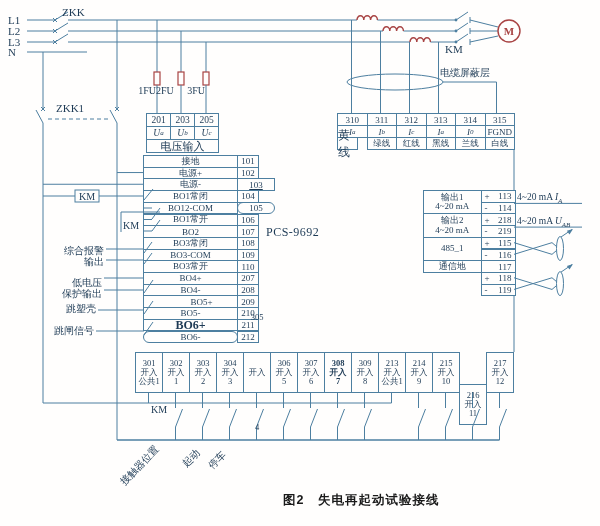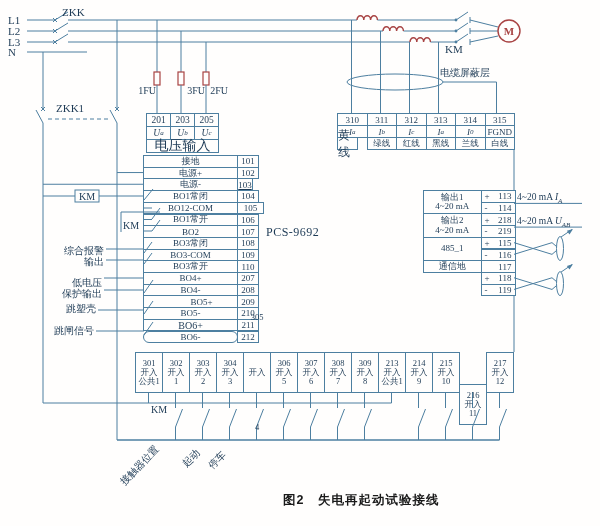--- a/index.html
+++ b/index.html
@@ -167,21 +167,21 @@
       <line x1="499.5" y1="427" x2="506.5" y2="409" stroke="#4d7fa0" stroke-width="1"></line>
       <line x1="499.5" y1="427" x2="499.5" y2="440" stroke="#4d7fa0" stroke-width="1"></line>
     </svg>
     <div class="lbl" style="left: 8px; top: 14px; font-size: 11px;">L1</div>
     <div class="lbl" style="left: 8px; top: 25px; font-size: 11px;">L2</div>
     <div class="lbl" style="left: 8px; top: 36px; font-size: 11px;">L3</div>
     <div class="lbl" style="left: 8px; top: 46px; font-size: 11px;">N</div>
     <div class="lbl" style="left: 62px; top: 6px; font-size: 11px;">ZKK</div>
     <div class="lbl" style="left: 56px; top: 102px; font-size: 11px;">ZKK1</div>
     <div class="lbl" style="left: 132px; top: 85px; width: 24px; text-align: right; font-size: 10px;">1FU</div>
-    <div class="lbl" style="left: 156px; top: 85px; width: 24px; text-align: right; font-size: 10px; margin-left: 48px;">2FU</div>
+    <div class="lbl" style="left: 156px; top: 85px; width: 24px; font-size: 10px;">2FU</div>
     <div class="lbl" style="left: 181px; top: 85px; width: 24px; text-align: right; font-size: 10px;">3FU</div>
     <div class="lbl" style="left: 445px; top: 43px; font-size: 11px;">KM</div>
     <div class="lbl" style="left: 440px; top: 67px; font-size: 10px;">电缆屏蔽层</div>
     <div class="lbl" style="left: 501px; top: 25px; width: 16px; text-align: center; color: rgb(168, 67, 67); font-weight: bold; font-size: 11px;">M</div>
     <div class="lbl" style="left: 266px; top: 226px; font-size: 12px; letter-spacing: 0.5px;">PCS-9692</div>
     <div class="lbl" style="left: 75px; top: 191px; width: 24px; text-align: center; font-size: 10px;">KM</div>
     <div class="lbl" style="left: 123px; top: 220px; font-size: 10px;">KM</div>
     <div class="lbl" style="left: 151px; top: 404px; font-size: 10px;">KM</div>
     <div class="lbl rline" style="left: 56px; top: 245px; width: 48px; font-size: 10px;">综合报警</div>
     <div class="lbl rline" style="left: 56px; top: 256px; width: 48px; font-size: 10px;">输出</div>
@@ -197,21 +197,21 @@
     <div class="cell" style="left: 170px; top: 113px; width: 25px; height: 14px; font-size: 9.5px;">203</div>
     <div class="cell" style="left: 170px; top: 126px; width: 25px; height: 14px; font-size: 9.5px;">
       <span class="it">U</span>
       <sub class="it">b</sub>
     </div>
     <div class="cell" style="left: 194px; top: 113px; width: 25px; height: 14px; font-size: 9.5px;">205</div>
     <div class="cell" style="left: 194px; top: 126px; width: 25px; height: 14px; font-size: 9.5px;">
       <span class="it">U</span>
       <sub class="it">c</sub>
     </div>
-    <div class="cell" style="left: 146px; top: 139px; width: 73px; height: 14px; font-size: 14px;">电压输入</div>
+    <div class="cell" style="left: 146px; top: 139px; width: 73px; height: 14px; font-size: 11px;">电压输入</div>
     <div class="cell" style="left: 337px; top: 113px; width: 30.5px; height: 13px; font-size: 9px;">310</div>
     <div class="cell" style="left: 337px; top: 125px; width: 30.5px; height: 13px; font-size: 9px;">
       <span class="it">I</span>
       <sub class="it">a</sub>
     </div>
     <div class="cell" style="left: 337px; top: 137px; width: 21px; height: 13px; font-size: 12px;">黄线</div>
     <div class="cell" style="left: 366.5px; top: 113px; width: 30.5px; height: 13px; font-size: 9px;">311</div>
     <div class="cell" style="left: 366.5px; top: 125px; width: 30.5px; height: 13px; font-size: 9px;">
       <span class="it">I</span>
       <sub class="it">b</sub>
@@ -239,44 +239,44 @@
     <div class="cell" style="left: 484.5px; top: 125px; width: 30.5px; height: 13px; font-size: 9px;">
       <span>FGND</span>
       <sub class="it"></sub>
     </div>
     <div class="cell" style="left: 484.5px; top: 137px; width: 30.5px; height: 13px; font-size: 8.5px;">白线</div>
     <div class="cell" style="left: 143px; top: 155px; width: 95px; height: 12.7px; font-size: 9px;">接地</div>
     <div class="cell" style="left: 237px; top: 155px; width: 22px; height: 12.7px; font-size: 9px;">101</div>
     <div class="cell" style="left: 143px; top: 166.7px; width: 95px; height: 12.7px; font-size: 9px;">电源+</div>
     <div class="cell" style="left: 237px; top: 166.7px; width: 22px; height: 12.7px; font-size: 9px;">102</div>
     <div class="cell" style="left: 143px; top: 178.4px; width: 95px; height: 12.7px; font-size: 9px;">电源-</div>
-    <div class="cell" style="left: 237px; top: 178.4px; width: 16px; height: 12.7px; font-size: 9px; text-decoration: underline;">103</div>
+    <div class="cell" style="left: 237px; top: 178.4px; width: 38px; height: 12.7px; font-size: 9px; text-decoration: underline;">103</div>
     <div class="cell" style="left: 143px; top: 190.1px; width: 95px; height: 12.7px; font-size: 9px;">BO1常闭</div>
     <div class="cell" style="left: 237px; top: 190.1px; width: 22px; height: 12.7px; font-size: 9px;">104</div>
     <div class="cell" style="left: 143px; top: 201.8px; width: 95px; height: 12.7px; font-size: 9px;">BO12-COM</div>
-    <div class="cell" style="left: 237px; top: 201.8px; width: 27px; height: 12.7px; font-size: 9px;">105</div>
+    <div class="cell" style="left: 237px; top: 201.8px; width: 38px; height: 12.7px; font-size: 9px; border-radius: 6px;">105</div>
     <div class="cell" style="left: 143px; top: 213.5px; width: 95px; height: 12.7px; font-size: 9px;">BO1常开</div>
     <div class="cell" style="left: 237px; top: 213.5px; width: 22px; height: 12.7px; font-size: 9px;">106</div>
     <div class="cell" style="left: 143px; top: 225.2px; width: 95px; height: 12.7px; font-size: 9px;">BO2</div>
     <div class="cell" style="left: 237px; top: 225.2px; width: 22px; height: 12.7px; font-size: 9px;">107</div>
     <div class="cell" style="left: 143px; top: 236.9px; width: 95px; height: 12.7px; font-size: 9px;">BO3常闭</div>
     <div class="cell" style="left: 237px; top: 236.9px; width: 22px; height: 12.7px; font-size: 9px;">108</div>
     <div class="cell" style="left: 143px; top: 248.6px; width: 95px; height: 12.7px; font-size: 9px;">BO3-COM</div>
     <div class="cell" style="left: 237px; top: 248.6px; width: 22px; height: 12.7px; font-size: 9px;">109</div>
     <div class="cell" style="left: 143px; top: 260.3px; width: 95px; height: 12.7px; font-size: 9px;">BO3常开</div>
     <div class="cell" style="left: 237px; top: 260.3px; width: 22px; height: 12.7px; font-size: 9px;">110</div>
     <div class="cell" style="left: 143px; top: 272px; width: 95px; height: 12.7px; font-size: 9px;">BO4+</div>
     <div class="cell" style="left: 237px; top: 272px; width: 22px; height: 12.7px; font-size: 9px;">207</div>
     <div class="cell" style="left: 143px; top: 283.7px; width: 95px; height: 12.7px; font-size: 9px;">BO4-</div>
     <div class="cell" style="left: 237px; top: 283.7px; width: 22px; height: 12.7px; font-size: 9px;">208</div>
     <div class="cell" style="left: 143px; top: 295.4px; width: 95px; height: 12.7px; font-size: 9px; padding-left: 22px;">BO5+</div>
     <div class="cell" style="left: 237px; top: 295.4px; width: 22px; height: 12.7px; font-size: 9px;">209</div>
     <div class="cell" style="left: 143px; top: 307.1px; width: 95px; height: 12.7px; font-size: 9px;">BO5-</div>
     <div class="cell" style="left: 237px; top: 307.1px; width: 22px; height: 12.7px; font-size: 9px;">210</div>
-    <div class="cell" style="left: 143px; top: 318.8px; width: 95px; height: 12.7px; font-size: 10px;">BO6+</div>
+    <div class="cell" style="left: 143px; top: 318.8px; width: 95px; height: 12.7px; font-size: 12px; font-weight: bold;">BO6+</div>
     <div class="cell" style="left: 237px; top: 318.8px; width: 22px; height: 12.7px; font-size: 9px;">211</div>
     <div class="cell" style="left: 143px; top: 330.5px; width: 95px; height: 12.7px; font-size: 9px; border-radius: 6px;">BO6-</div>
     <div class="cell" style="left: 237px; top: 330.5px; width: 22px; height: 12.7px; font-size: 9px;">212</div>
     <div class="cell stack" style="left: 423px; top: 190px; width: 58.5px; height: 24.4px; font-size: 9px;">
       <span>输出1</span>
       <span>4~20 mA</span>
     </div>
     <div class="cell signnum" style="left: 480.5px; top: 190px; width: 35px; height: 12.7px; font-size: 9px;">
       <span>+</span>
       <span>113</span>
@@ -353,21 +353,21 @@
     <div class="cell stack" style="left: 270px; top: 352px; width: 28px; height: 41px; font-size: 8.5px;">
       <span>306</span>
       <span>开入</span>
       <span>5</span>
     </div>
     <div class="cell stack" style="left: 297px; top: 352px; width: 28px; height: 41px; font-size: 8.5px;">
       <span>307</span>
       <span>开入</span>
       <span>6</span>
     </div>
-    <div class="cell stack" style="left: 324px; top: 352px; width: 28px; height: 41px; font-size: 8.5px;">
+    <div class="cell stack" style="left: 324px; top: 352px; width: 28px; height: 41px; font-size: 8.5px; font-weight: bold;">
       <span>308</span>
       <span>开入</span>
       <span>7</span>
     </div>
     <div class="cell stack" style="left: 351px; top: 352px; width: 28px; height: 41px; font-size: 8.5px;">
       <span>309</span>
       <span>开入</span>
       <span>8</span>
     </div>
     <div class="cell stack" style="left: 378px; top: 352px; width: 28px; height: 41px; font-size: 8.5px;">

